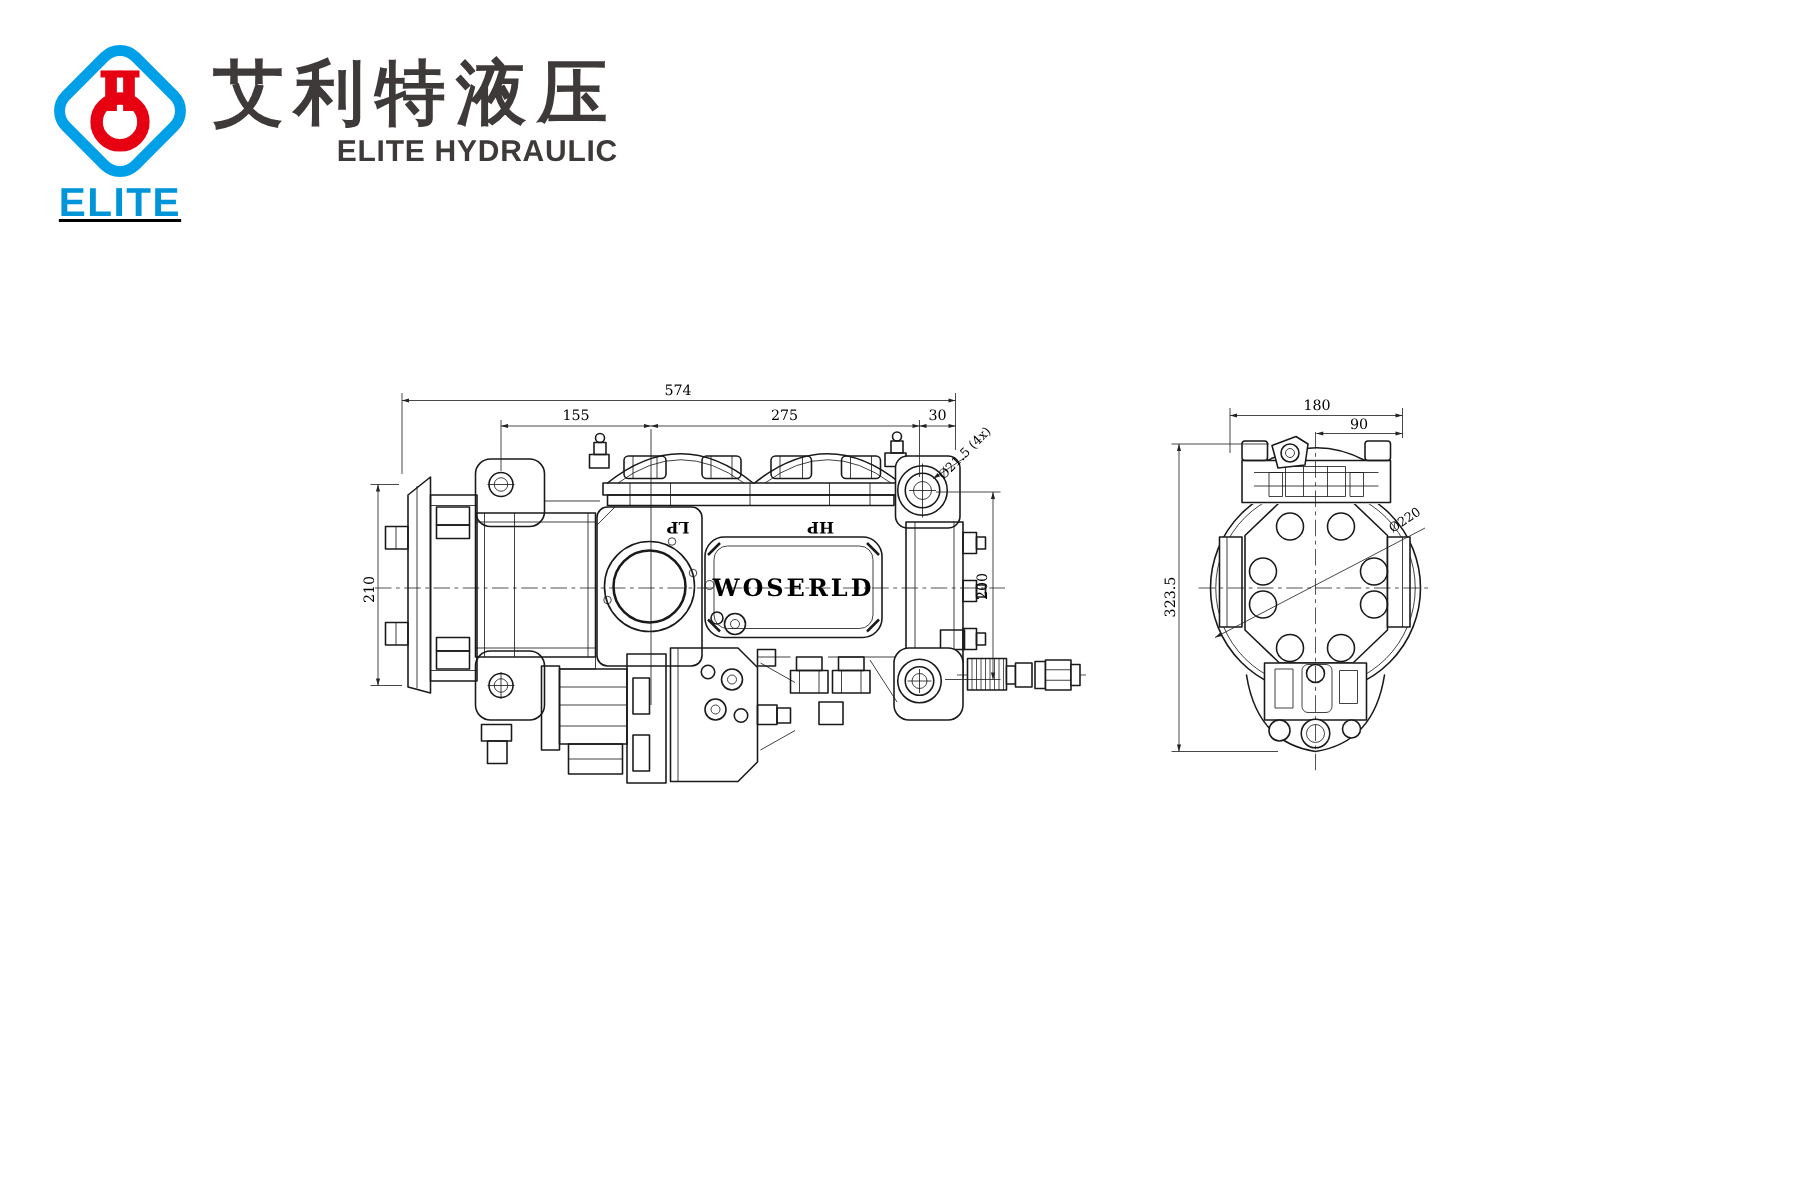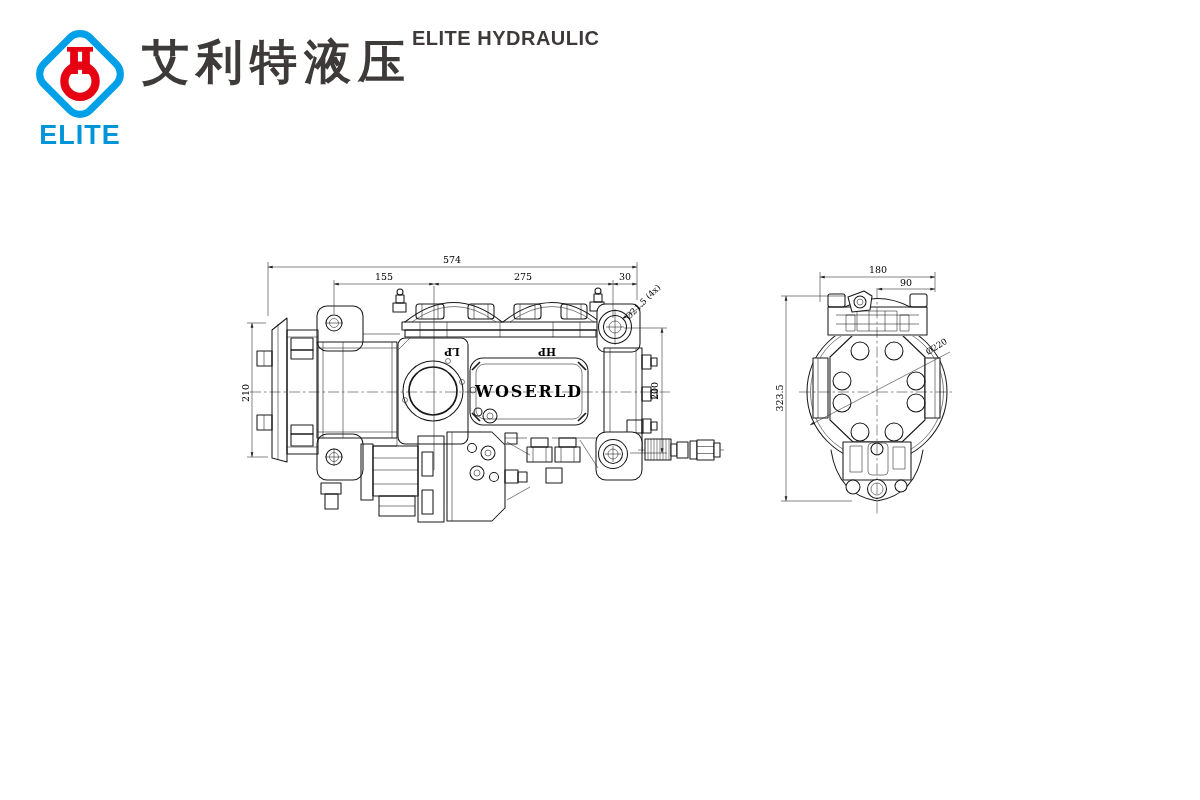--- a/index.html
+++ b/index.html
@@ -1,22 +1,22 @@
 <!DOCTYPE html>
 <html><head>
 <meta charset="utf-8">
 <style>
   html,body{margin:0;padding:0;background:#fff;}
   .page{position:relative;width:1200px;height:800px;background:#fff;overflow:hidden;
         font-family:"Liberation Sans",sans-serif;}
   .logo{position:absolute;left:28px;top:22px;display:flex;align-items:flex-start;}
-  .logo-badge{width:104px;display:flex;flex-direction:column;align-items:center;}
+  .logo-badge{width:104px;display:flex;flex-direction:column;align-items:center;text-decoration:underline;}
   .badge-word{color:#0095d9;font-weight:bold;font-size:27px;letter-spacing:1px;
               line-height:1;margin-top:-4px;}
-  .logo-text{margin-left:10px;display:flex;flex-direction:row;}
+  .logo-text{margin-left:10px;display:flex;flex-direction:column;align-items:flex-end;}
   .brand-cn{color:#3e3a39;font-size:47px;font-weight:900;letter-spacing:7px;
             line-height:1;margin-top:16px;white-space:nowrap;}
   .brand-en{color:#3e3a39;font-size:20px;font-weight:800;letter-spacing:0.5px;
             line-height:1;margin-top:6px;white-space:nowrap;}
   svg.drawing{position:absolute;left:0;top:0;}
   .ln{stroke:#1a1a1a;stroke-width:1.05;fill:none;stroke-linejoin:round;stroke-linecap:round;}
   .lnb{stroke:#1a1a1a;stroke-width:1.7;fill:none;}
   .lnw{stroke:#1a1a1a;stroke-width:1.05;fill:#fff;stroke-linejoin:round;}
   .tn{stroke:#1a1a1a;stroke-width:.55;fill:none;stroke-linejoin:round;}
   .dim{stroke:#222;stroke-width:.55;fill:none;}

